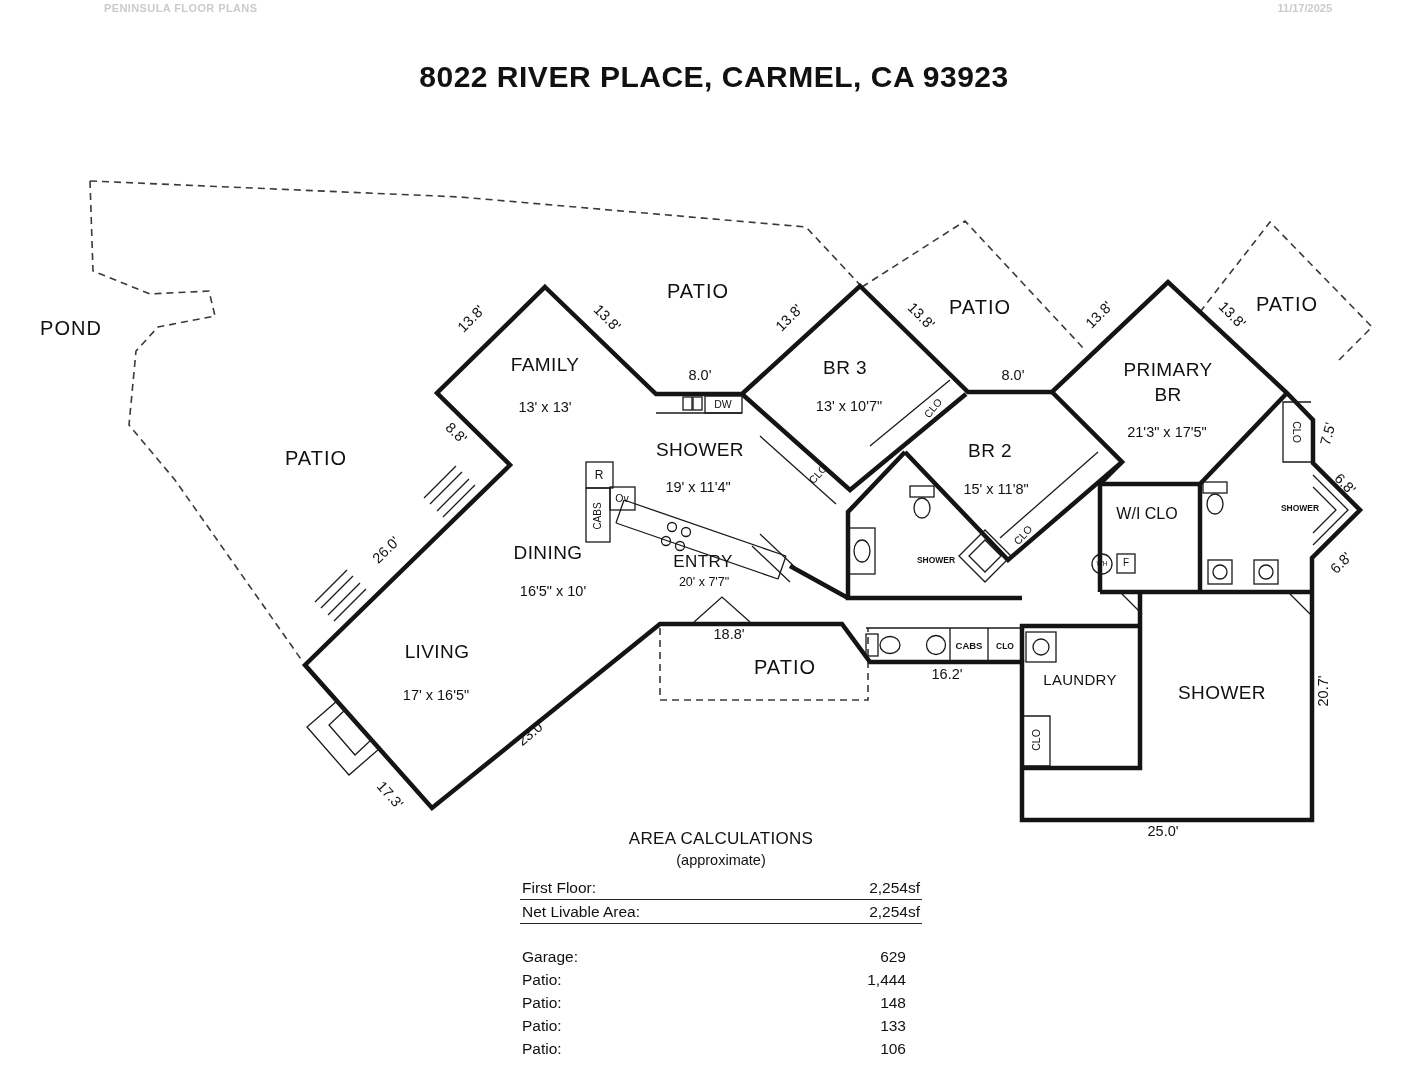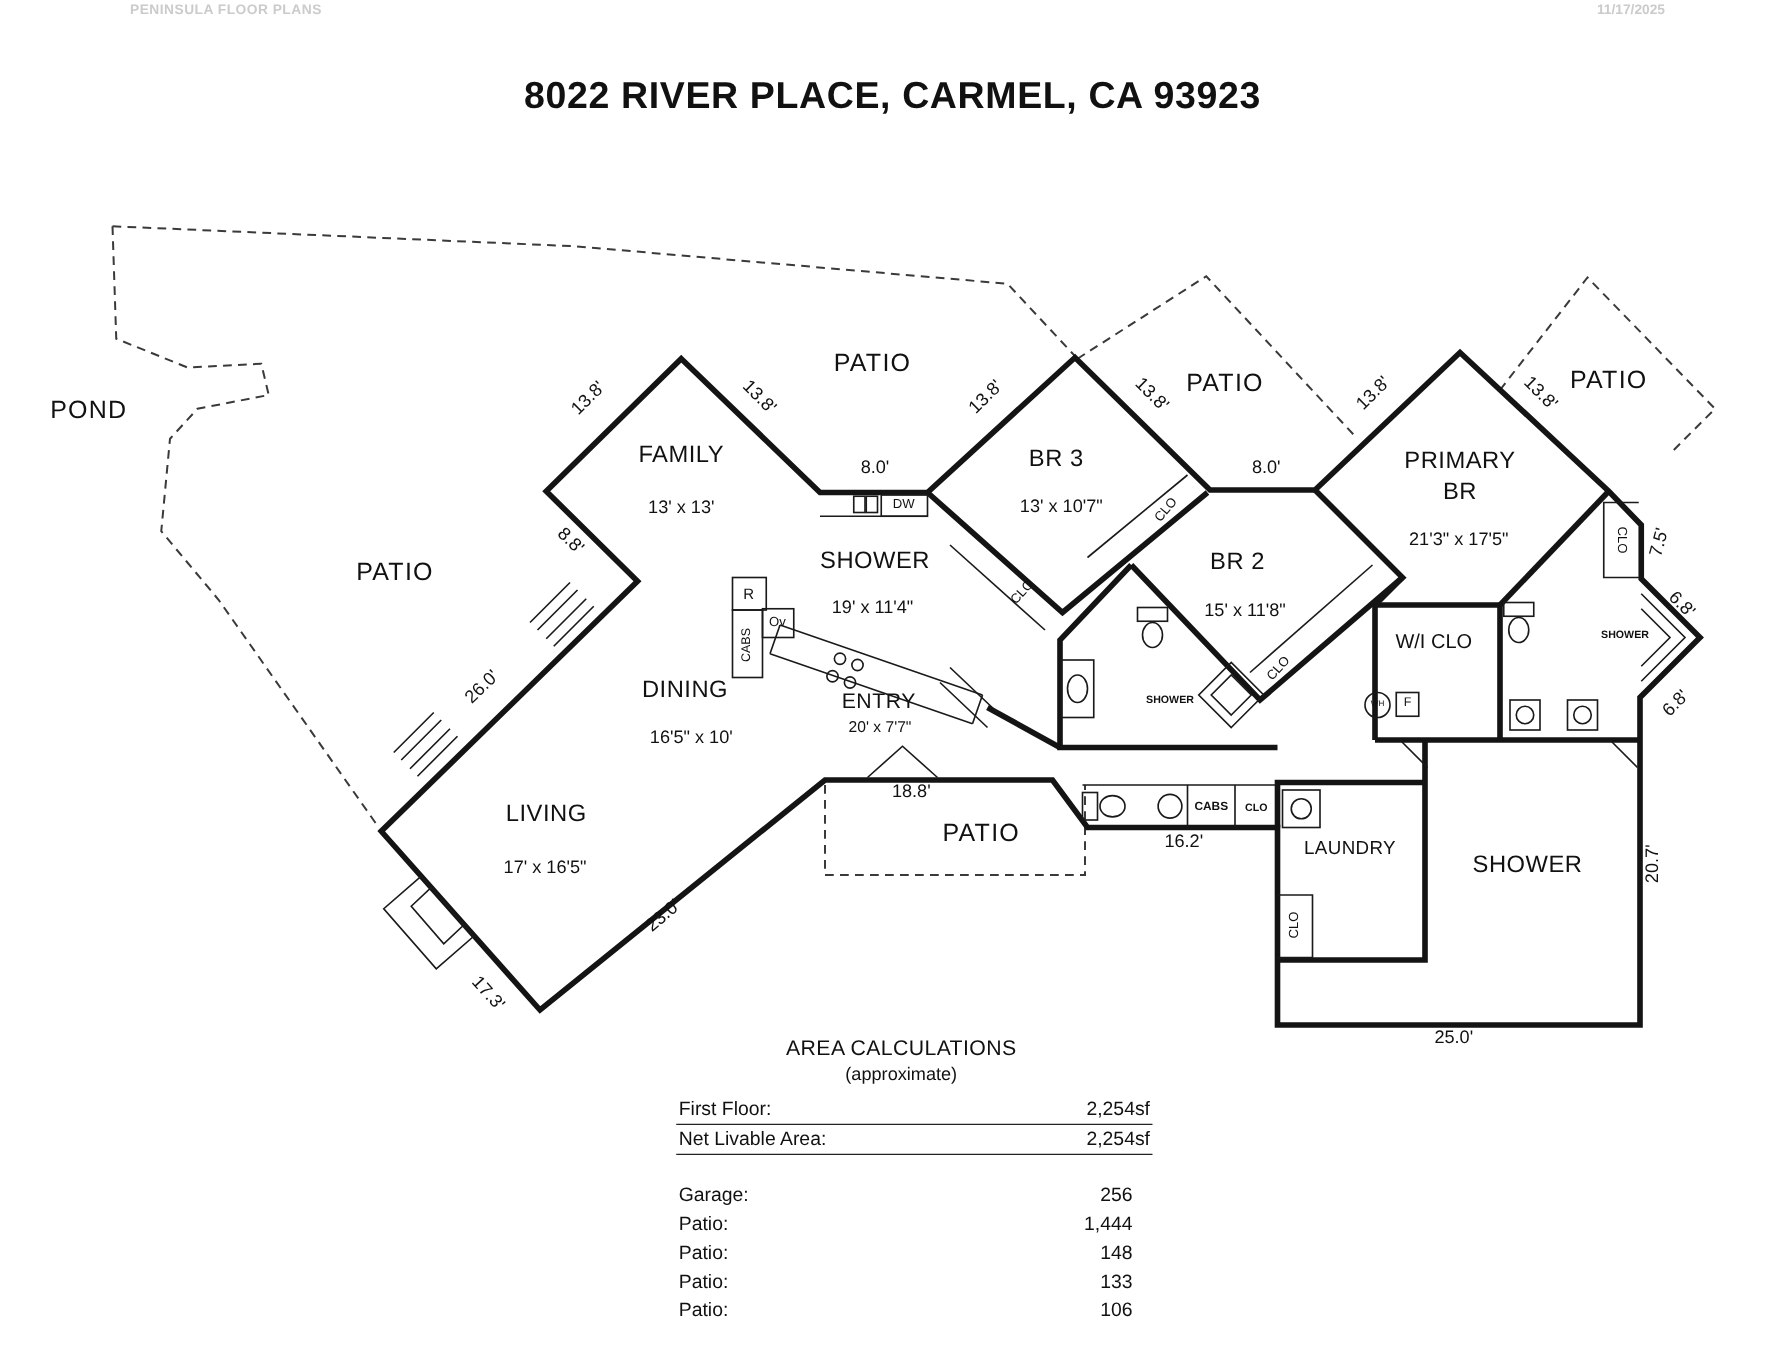--- a/index.html
+++ b/index.html
@@ -26,21 +26,21 @@
   .dims    { font-size:14.5px; }
   .dims-sm { font-size:12.5px; }
   .dim     { font-size:14.5px; }
   .fx      { font-size:10.5px; }
   .fx-sm   { font-size:8.5px;font-weight:bold; }
   .fx-xs   { font-size:6.5px; }
 
   .areas { position:absolute; left:520px; top:829px; width:402px; color:#111; }
   .areas-heading { text-align:center; font-size:17px; letter-spacing:.3px; }
   .areas-sub { text-align:center; font-size:14.5px; margin-top:3px; }
-  .atable { margin-top:8px;margin-left:21px; }
+  .atable { margin-top:8px; }
   .arow { display:flex; justify-content:space-between; font-size:15.5px; padding:3px 2px 2px 2px; }
   .underlined { border-bottom:1.6px solid #222; }
   .spacer { height:21px; }
   .num { padding-right:14px; }
 </style>
 </head>
 <body>
 
 <div class="canvas">
 
@@ -234,21 +234,21 @@
         <span>First Floor:</span>
         <span>2,254sf</span>
       </div>
       <div class="arow underlined">
         <span>Net Livable Area:</span>
         <span>2,254sf</span>
       </div>
       <div class="spacer"></div>
       <div class="arow">
         <span>Garage:</span>
-        <span class="num">256</span>
+        <span class="num">629</span>
       </div>
       <div class="arow">
         <span>Patio:</span>
         <span class="num">1,444</span>
       </div>
       <div class="arow">
         <span>Patio:</span>
         <span class="num">148</span>
       </div>
       <div class="arow">

